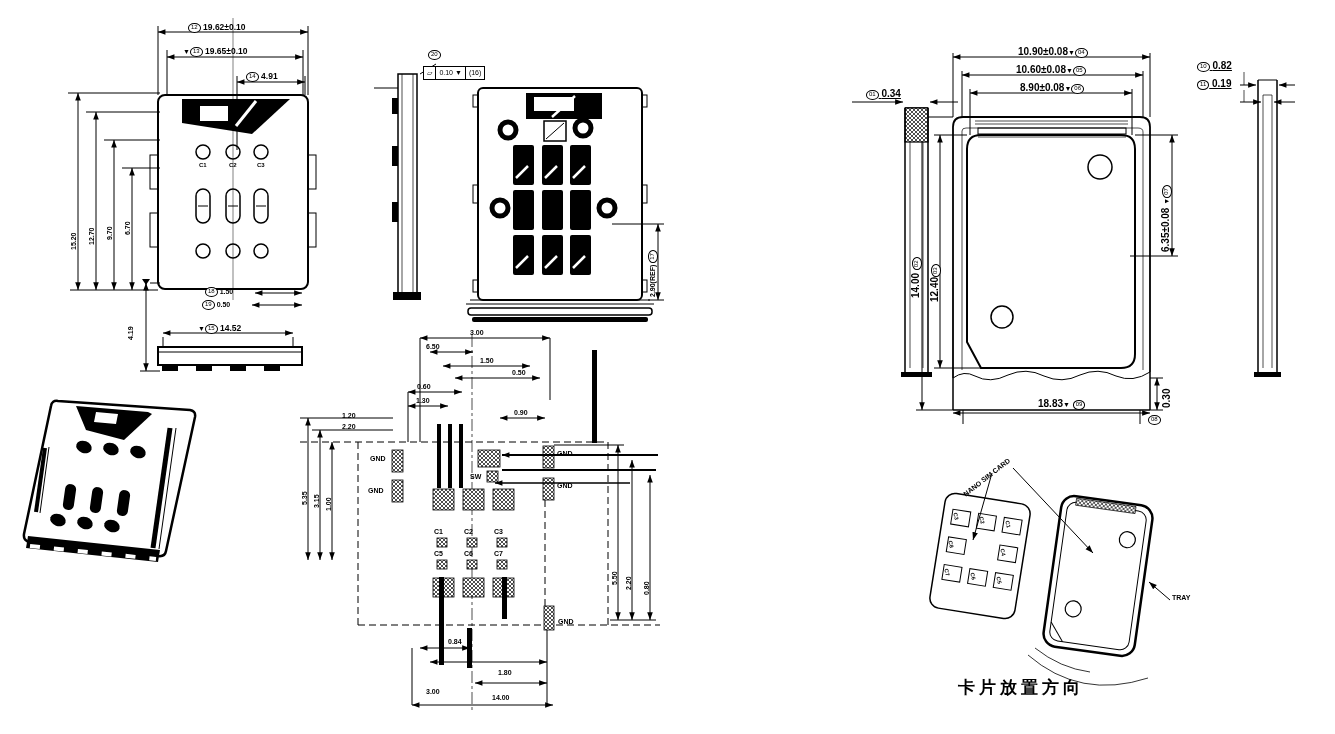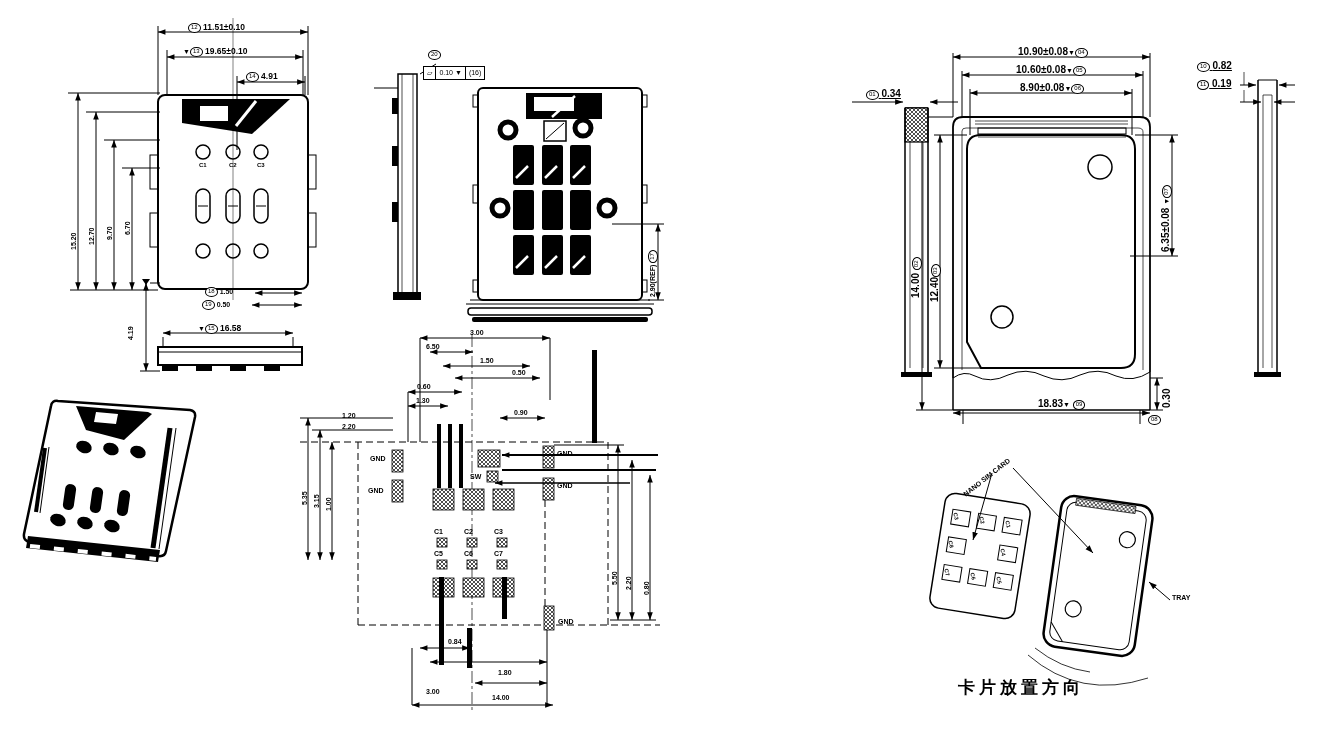--- a/index.html
+++ b/index.html
@@ -284,30 +284,30 @@
       <circle cx="1078" cy="612" r="8" stroke-width="1.2"></circle>
       <path d="M1058,628 L1072,646"></path>
     </g>
     <path d="M1028,655 Q1080,700 1148,678 M1035,648 Q1060,668 1090,672" stroke-width="0.8"></path>
     <line x1="992" y1="473" x2="973" y2="540" marker-end="url(#ae)"></line>
     <line x1="1013" y1="468" x2="1093" y2="553" marker-end="url(#ae)"></line>
     <line x1="1170" y1="600" x2="1149" y2="582" marker-end="url(#ae)"></line>
   </g>
 </svg>
 
-<span class="L" style="left:188px;top:23px"><span class="b">12</span> <span>11.51±0.10</span></span>
+<span class="L" style="left:188px;top:23px"><span class="b">12</span> <span>19.62±0.10</span></span>
 <span class="L" style="left:183px;top:47px"><span class="tri">▼</span><span class="b">13</span> <span>19.65±0.10</span></span>
 <span class="L" style="left:246px;top:72px"><span class="b">14</span> <span>4.91</span></span>
 <span class="L r sm" style="left:70px;top:250px">15.20</span>
 <span class="L r sm" style="left:88px;top:245px">12.70</span>
 <span class="L r sm" style="left:106px;top:240px">9.70</span>
 <span class="L r sm" style="left:124px;top:235px">6.70</span>
 <span class="L sm" style="left:205px;top:287px"><span class="b">18</span> <span>1.50</span></span>
 <span class="L sm" style="left:202px;top:300px"><span class="b">19</span> <span>0.50</span></span>
-<span class="L" style="left:198px;top:324px"><span class="tri">▼</span><span class="b">15</span> <span>16.58</span></span>
+<span class="L" style="left:198px;top:324px"><span class="tri">▼</span><span class="b">15</span> <span>14.52</span></span>
 <span class="L r sm" style="left:127px;top:340px">4.19</span>
 <span class="L xs" style="left:199px;top:162px">C1</span>
 <span class="L xs" style="left:229px;top:162px">C2</span>
 <span class="L xs" style="left:257px;top:162px">C3</span>
 
 <span class="L" style="left:428px;top:50px"><span class="b">20</span></span>
 <div class="frame" style="left:423px;top:66px">
   <span>▱</span>
   <span><span>0.10</span> ▼</span>
   <span>(16)</span>

